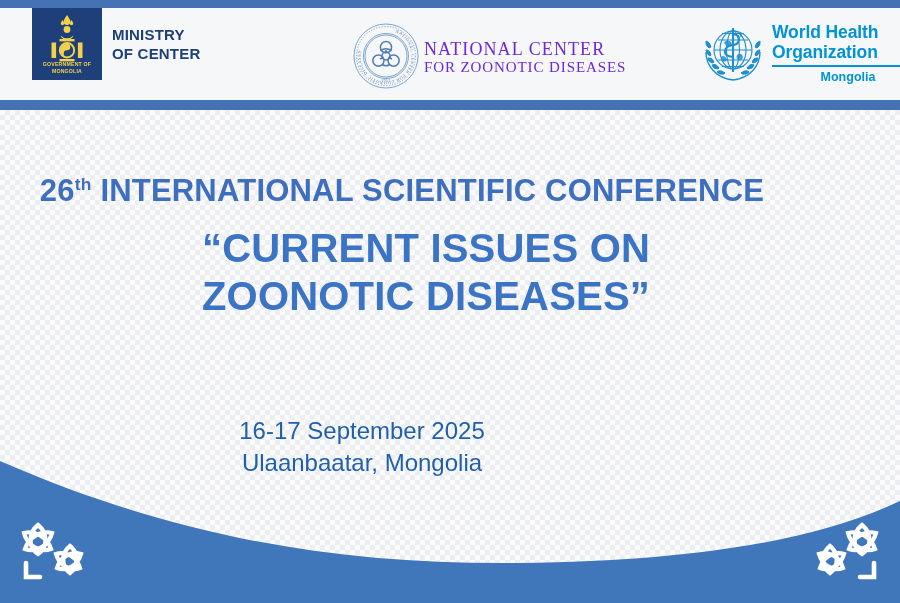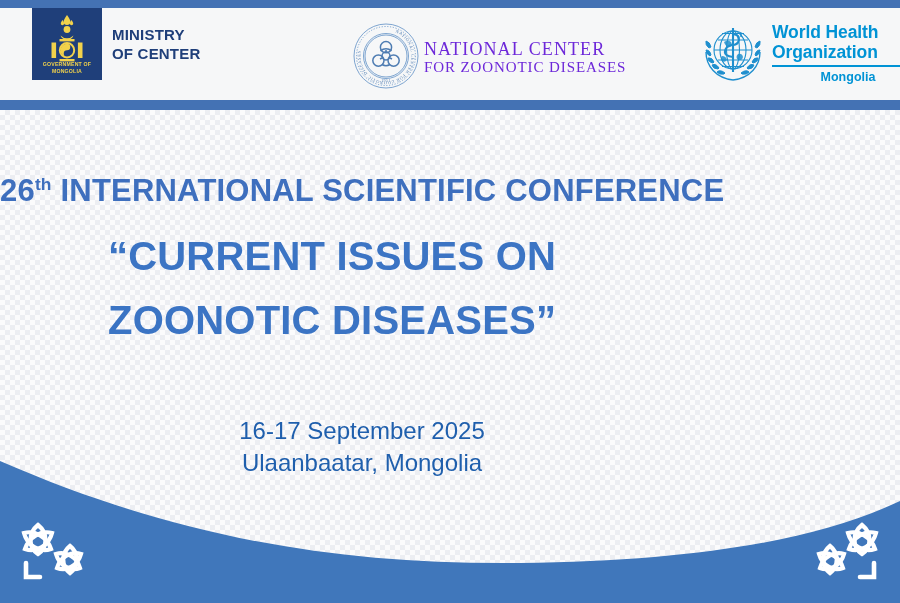--- a/index.html
+++ b/index.html
@@ -162,40 +162,41 @@
     text-align: center;
     width: 152px;
   }
 
   
   .title-block {
     position: absolute;
     left: 0;
     top: 172px;
     width: 804px;
+    text-align: center;
   }
   .conf-line {
     color: #3E6FBE;
     font-size: 31px;
     font-weight: bold;
     letter-spacing: 0.2px;
     line-height: 38px;
     white-space: nowrap;
   }
   .conf-line sup {
     font-size: 0.56em;
     vertical-align: super;
     line-height: 0;
   }
   .theme {
     margin-top: 14px;
     color: #3B74C4;
     font-size: 40px;
     font-weight: bold;
-    line-height: 64px;
+    line-height: 48px;
     letter-spacing: 0.2px;
     padding: 0 60px;
     margin-left: 48px;
   }
 
   
   .meta-block {
     position: absolute;
     left: 0;
     top: 415px;

